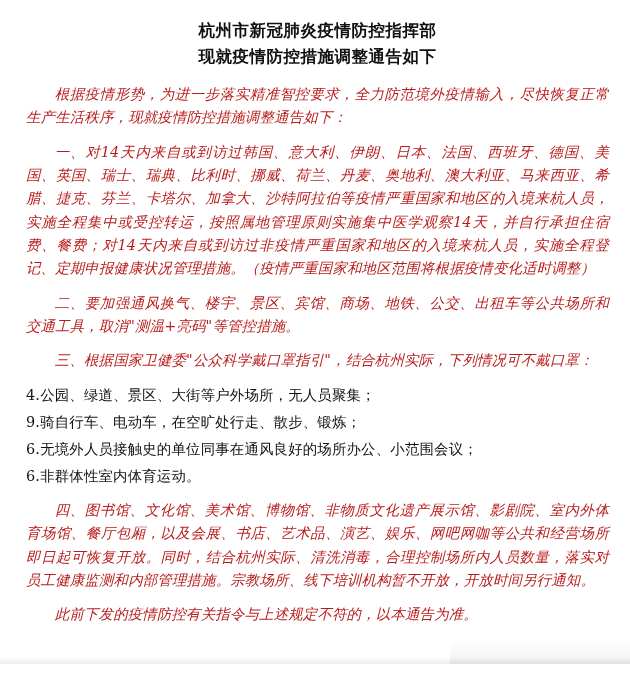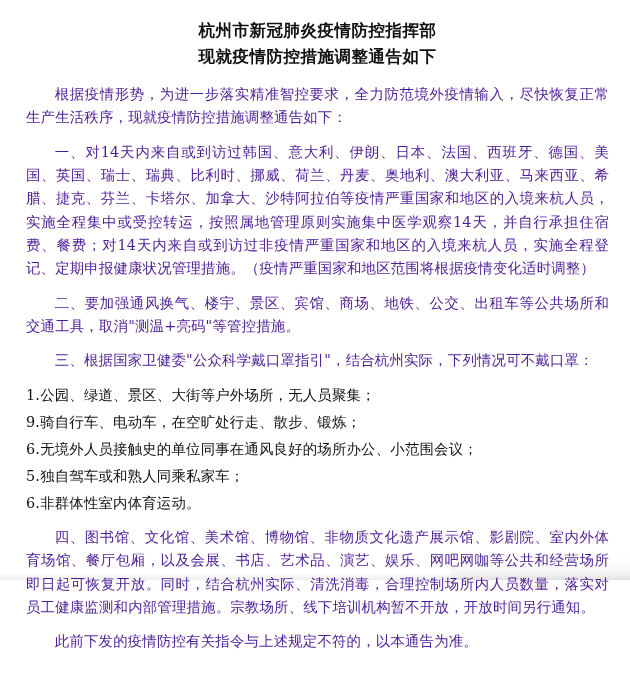--- a/index.html
+++ b/index.html
@@ -10,21 +10,21 @@
     width: 630px;
     height: 700px;
     background: #ffffff;
     font-family: "DejaVu Serif", "Liberation Serif", serif;
     color: #0e0e0e;
     overflow: hidden;
   }
   .page {
     position: relative;
     width: 630px;
-    height: 580px;
+    height: 664px;
     box-sizing: border-box;
     padding: 14px 21px 0 26px;
   }
   .title-block {
     text-align: center;
     margin-top: 4px;
     margin-bottom: 14px;
   }
   .title-line {
     font-size: 16.5px;
@@ -33,21 +33,22 @@
     line-height: 1.55;
     color: #111;
   }
   .body-text p {
     margin: 0 0 11px 0;
     font-size: 14.4px;
     line-height: 1.62;
     text-align: justify;
     text-justify: inter-ideograph;
     letter-spacing: 0.2px;
-    color: #4c1d95;
+    color: #b91c1c;
+    font-style: italic;
   }
   .indent {
     text-indent: 2em;
   }
   .list-item {
     margin: 0 0 4px 0;
     font-size: 14.4px;
     line-height: 1.6;
     letter-spacing: 0.2px;
     color: #121212;
@@ -93,24 +94,23 @@
 
     <p class="indent">根据疫情形势，为进一步落实精准智控要求，全力防范境外疫情输入，尽快恢复正常生产生活秩序，现就疫情防控措施调整通告如下：</p>
 
     <p class="indent">一、对14天内来自或到访过韩国、意大利、伊朗、日本、法国、西班牙、德国、美国、英国、瑞士、瑞典、比利时、挪威、荷兰、丹麦、奥地利、澳大利亚、马来西亚、希腊、捷克、芬兰、卡塔尔、加拿大、沙特阿拉伯等疫情严重国家和地区的入境来杭人员，实施全程集中或受控转运，按照属地管理原则实施集中医学观察14天，并自行承担住宿费、餐费；对14天内来自或到访过非疫情严重国家和地区的入境来杭人员，实施全程登记、定期申报健康状况管理措施。（疫情严重国家和地区范围将根据疫情变化适时调整）</p>
 
     <p class="indent">二、要加强通风换气、楼宇、景区、宾馆、商场、地铁、公交、出租车等公共场所和交通工具，取消"测温+亮码"等管控措施。</p>
 
     <p class="indent">三、根据国家卫健委"公众科学戴口罩指引"，结合杭州实际，下列情况可不戴口罩：</p>
 
     <div class="list-block">
-      <div class="list-item">1.公园、绿道、景区、大街等户外场所，无人员聚集；</div>
+      <div class="list-item">4.公园、绿道、景区、大街等户外场所，无人员聚集；</div>
       <div class="list-item">9.骑自行车、电动车，在空旷处行走、散步、锻炼；</div>
       <div class="list-item">6.无境外人员接触史的单位同事在通风良好的场所办公、小范围会议；</div>
-      <div class="list-item">5.独自驾车或和熟人同乘私家车；</div>
       <div class="list-item">6.非群体性室内体育运动。</div>
     </div>
 
     <p class="indent">四、图书馆、文化馆、美术馆、博物馆、非物质文化遗产展示馆、影剧院、室内外体育场馆、餐厅包厢，以及会展、书店、艺术品、演艺、娱乐、网吧网咖等公共和经营场所即日起可恢复开放。同时，结合杭州实际、清洗消毒，合理控制场所内人员数量，落实对员工健康监测和内部管理措施。宗教场所、线下培训机构暂不开放，开放时间另行通知。</p>
 
     <p class="closing">此前下发的疫情防控有关指令与上述规定不符的，以本通告为准。</p>
 
   </div>
 
   <div class="scan-smudge"></div>

